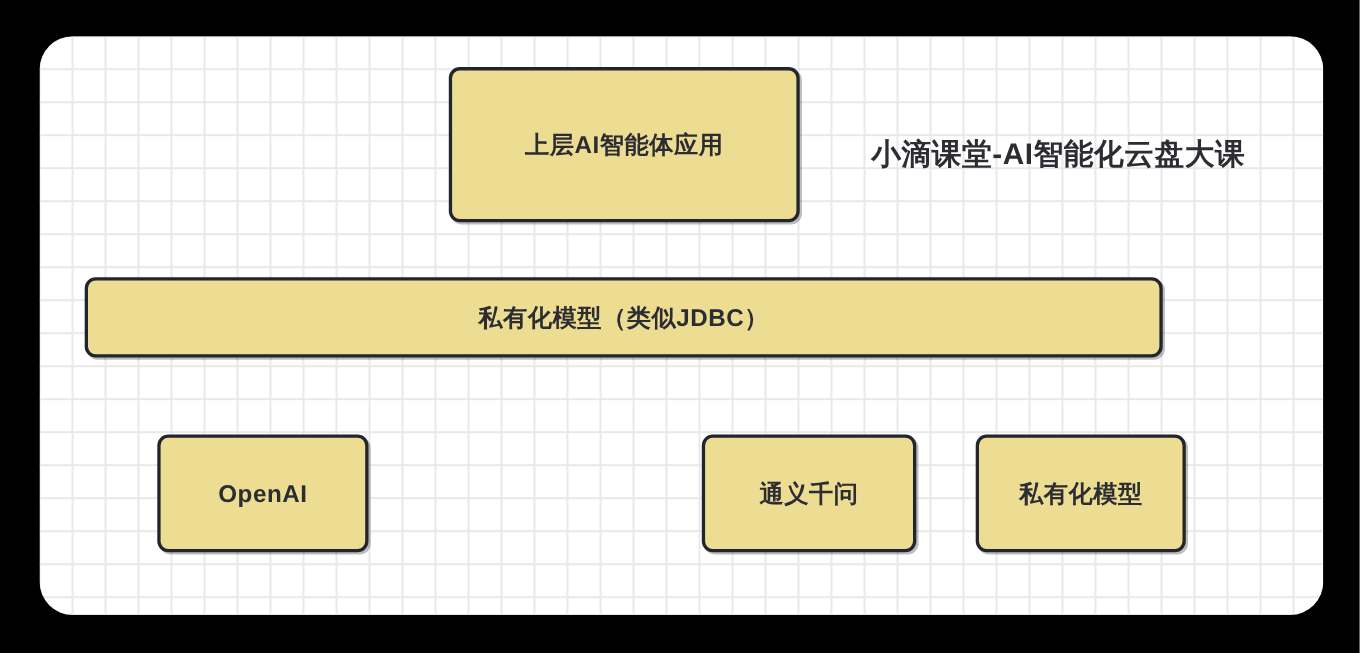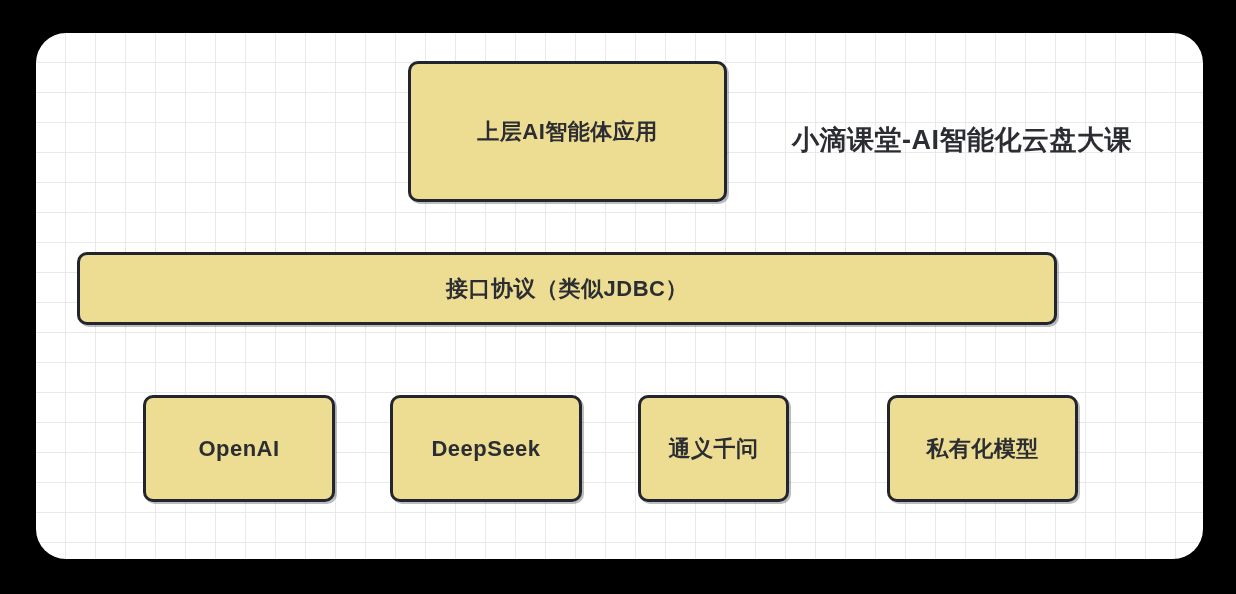--- a/index.html
+++ b/index.html
@@ -32,21 +32,21 @@
     font-size:22px;
     letter-spacing:0.5px;
     box-sizing:border-box;
     text-align:center;
   }
   .node-app      {left:372px; top:28px;  width:319px; height:141px;}
   .node-protocol {left:41px;  top:219px; width:980px; height:73px;}
   .row-node      {top:362px;  height:107px;}
   .node-openai   {left:107px; width:192px;}
   .node-deepseek {left:354px; width:192px;}
-  .node-qwen     {left:602px; width:151px;}
+  .node-qwen     {left:602px; width:195px;}
   .node-private  {left:851px; width:191px;}
   .watermark{
     position:absolute;left:696px;top:89px;width:460px;height:44px;
     display:flex;align-items:flex-start;justify-content:center;
     color:var(--text,#2b2d33);
     font-weight:bold;font-size:27px;letter-spacing:0.5px;
     white-space:nowrap;
   }
 </style>
 </head>
@@ -56,30 +56,27 @@
 
   <div class="node node-app">
     <span>上层AI智能体应用</span>
   </div>
 
   <div class="watermark">
     <span>小滴课堂-AI智能化云盘大课</span>
   </div>
 
   <div class="node node-protocol">
-    <span>接口协议（类似JDBC）</span>
+    <span>私有化模型（类似JDBC）</span>
   </div>
 
   <div class="node row-node node-openai">
     <span>OpenAI</span>
   </div>
 
-  <div class="node row-node node-deepseek">
-    <span>DeepSeek</span>
-  </div>
 
   <div class="node row-node node-qwen">
     <span>通义千问</span>
   </div>
 
   <div class="node row-node node-private">
     <span>私有化模型</span>
   </div>
 
 </div>

